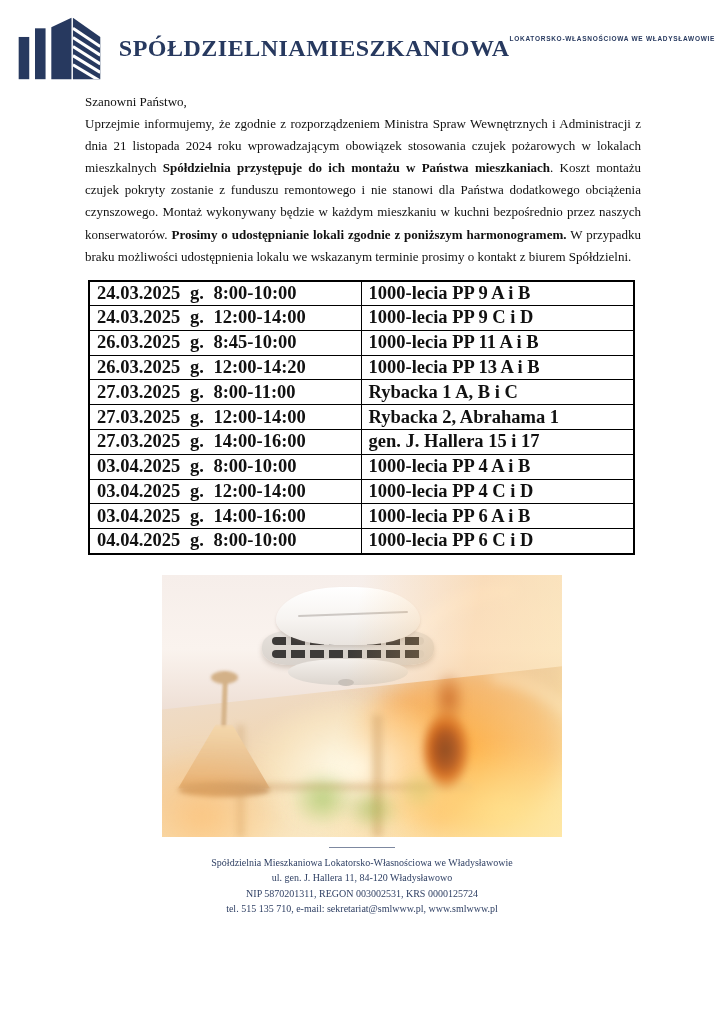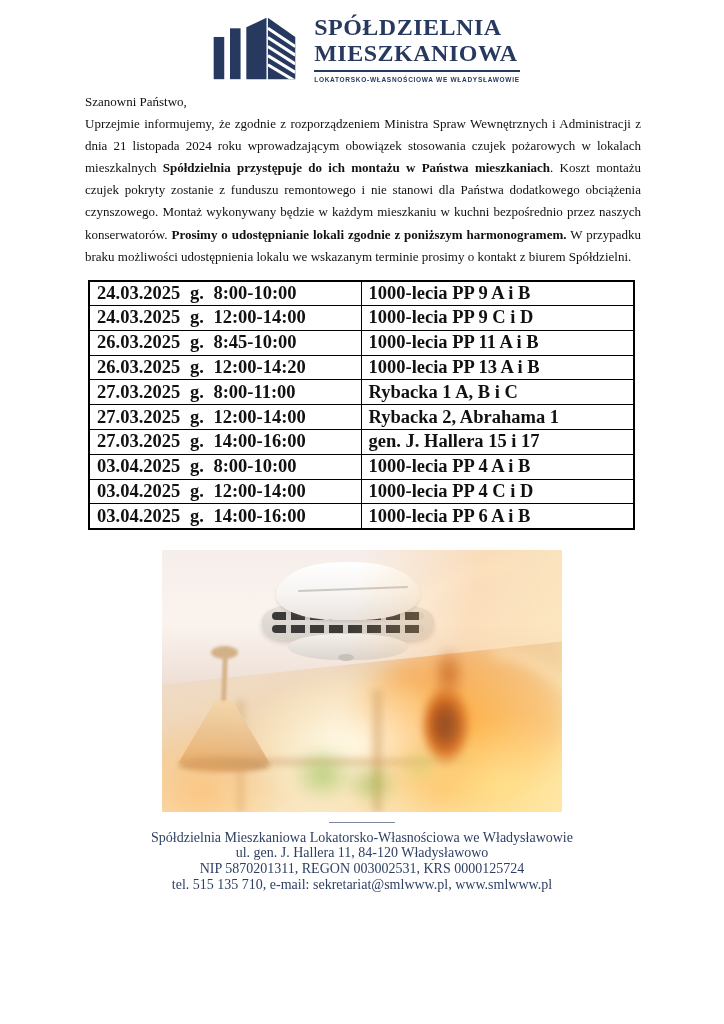--- a/index.html
+++ b/index.html
@@ -17,21 +17,21 @@
 
   
   .logo {
     display: flex;
     justify-content: center;
     align-items: center;
     gap: 10px;
     padding-top: 12px;
   }
   .logo-icon-svg { width: 100px; height: 72px; display: block; }
-  .logo-text { display: flex; flex-direction: column; }
+  .logo-text { display: flex; }
   .logo-title {
     font-family: "Liberation Serif", serif;
     font-weight: 700;
     font-size: 24px;
     line-height: 26px;
     letter-spacing: 0.5px;
     color: #27395f;
   }
   .logo-rule { height: 2px; background: #27395f; margin: 4px 0 4px; }
   .logo-subtitle {
@@ -181,21 +181,21 @@
     background: linear-gradient(180deg, #f4f0ec 0%, #dcd5ce 100%);
     border-radius: 50% / 58%;
   }
   .det-nub { left: 76px; top: 92px; width: 16px; height: 7px; background: #c8c1ba; border-radius: 50%; }
 
   
   .footer { margin-top: 10px; text-align: center; }
   .footer-rule { width: 66px; border-top: 1px solid #7d88a0; margin: 0 auto 7px; }
   .footer-line {
     font-family: "Liberation Serif", serif;
-    font-size: 14px;
+    font-size: 10px;
     line-height: 15.6px;
     color: #2e3f63;
   }
 </style>
 </head>
 <body>
 
 <div class="page">
 
   <header class="logo">
@@ -262,20 +262,24 @@
           <td class="col-datetime">03.04.2025 g. 8:00-10:00</td>
           <td class="col-location">1000-lecia PP 4 A i B</td>
         </tr>
         <tr>
           <td class="col-datetime">03.04.2025 g. 12:00-14:00</td>
           <td class="col-location">1000-lecia PP 4 C i D</td>
         </tr>
         <tr>
           <td class="col-datetime">03.04.2025 g. 14:00-16:00</td>
           <td class="col-location">1000-lecia PP 6 A i B</td>
+        </tr>
+        <tr>
+          <td class="col-datetime">04.04.2025 g. 8:00-10:00</td>
+          <td class="col-location">1000-lecia PP 6 C i D</td>
         </tr>
       </tbody>
     </table>
   </main>
 
   <figure class="photo">
     <div class="ph-glow-right"></div>
     <div class="ph-wall-shade"></div>
     <div class="ph-window-light"></div>
     <div class="ph-frame-v1"></div>

